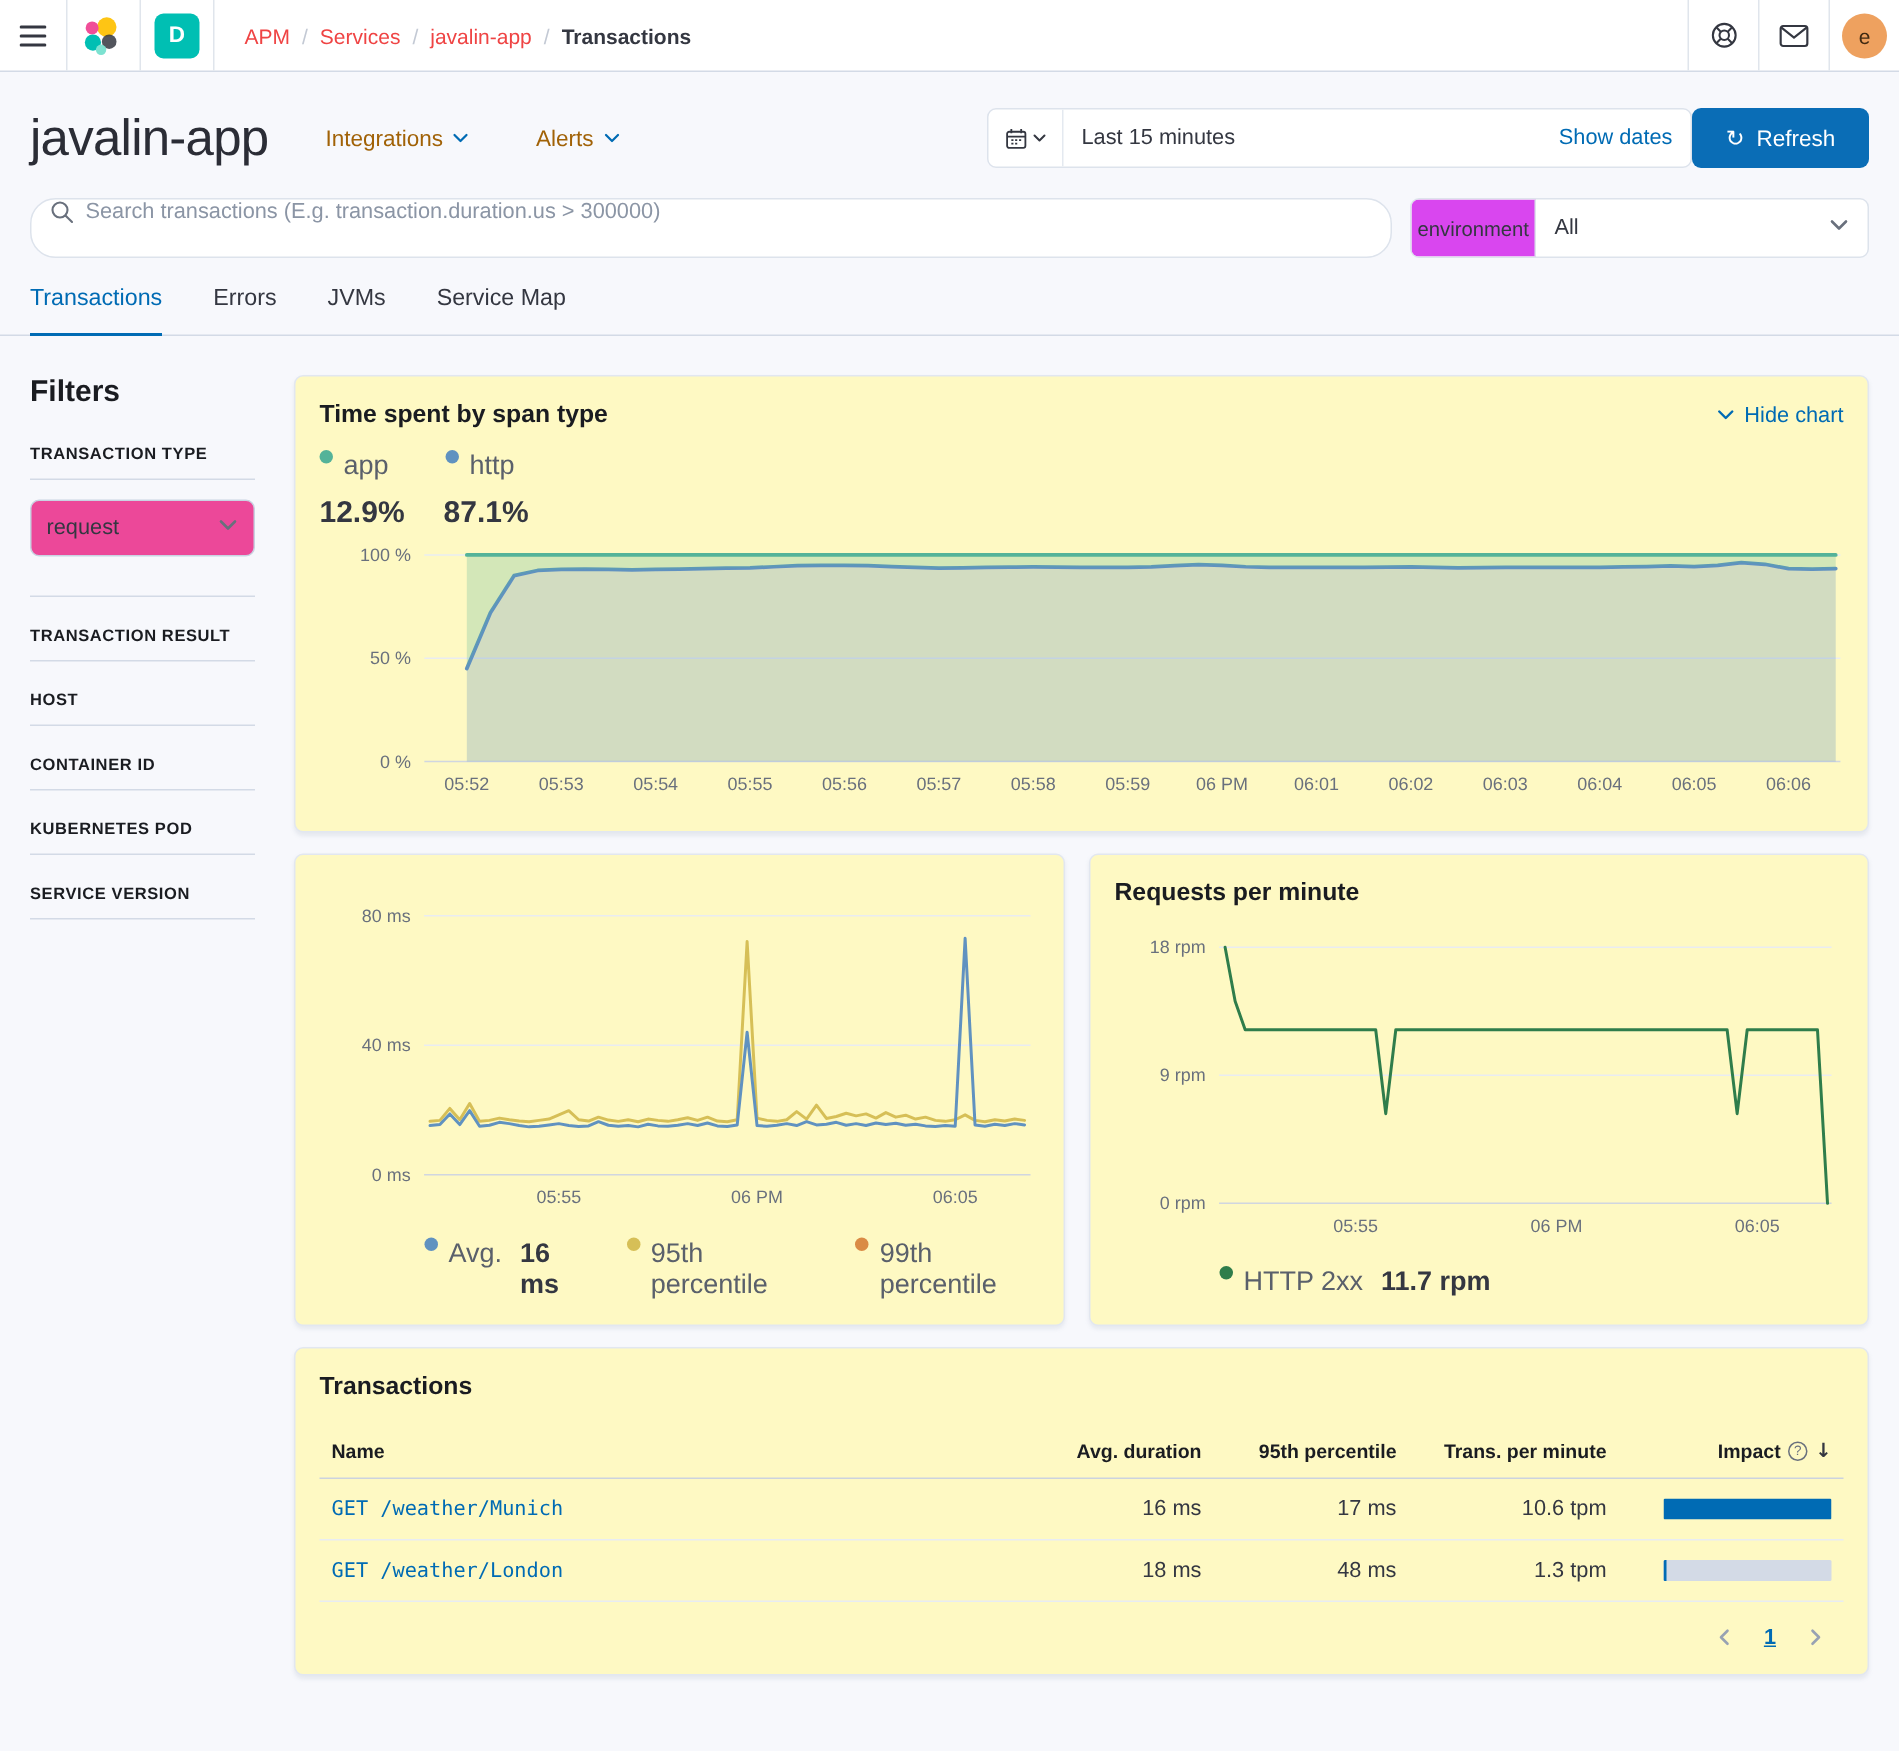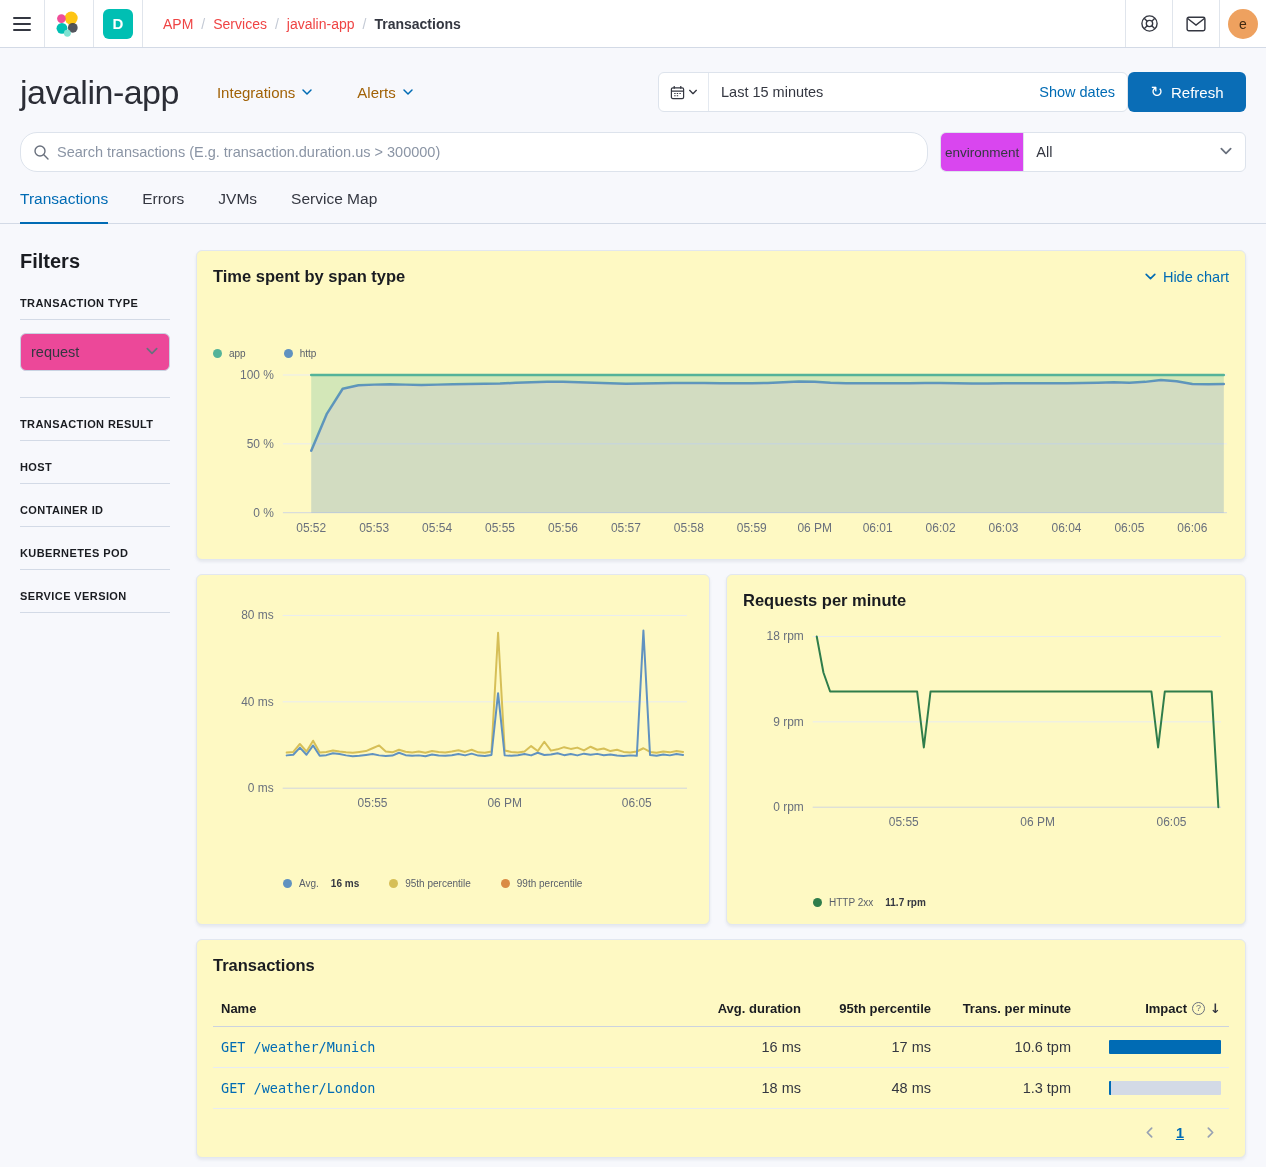--- a/index.html
+++ b/index.html
@@ -50,21 +50,21 @@
   .refresh-btn { width: 118px; height: 40px; border: none; border-radius: 6px;
                  background: #0a6db6; color: #fff; font-size: 15px; font-weight: 500;
                  font-family: "Liberation Sans", sans-serif;
                  display: flex; align-items: center; justify-content: center; gap: 8px;
                  cursor: pointer; }
   .refresh-glyph { font-family: "DejaVu Sans", sans-serif; font-size: 15px; }
 
   
   .search-row { display: flex; gap: 12px; padding: 20px 20px 0 20px; }
   .searchbox { flex: 1; height: 40px; background: #fff; border: 1px solid #dde3ec;
-               border-radius: 17px; display: flex; align-items: center; padding: 0 12px; }
+               border-radius: 17px; display: flex; align-items: flex-start; padding: 0 12px; }
   .searchbox input { border: none; outline: none; flex: 1; margin-left: 8px;
                      font-size: 14.5px; font-family: "Liberation Sans", sans-serif;
                      color: #343741; background: transparent; }
   .searchbox input::placeholder { color: #8b95a5; }
   .env-select { width: 306px; height: 40px; background: #fff; border: 1px solid #dde3ec;
                 border-radius: 6px; display: flex; overflow: hidden; }
   .env-label { background: #d946ef; padding: 0 4px; display: flex; align-items: center;
                font-size: 13.5px; font-weight: 400; border-right: 1px solid #dde3ec; }
   .env-value { flex: 1; display: flex; align-items: center; padding: 0 12px;
                font-size: 14.5px; }
@@ -91,22 +91,22 @@
 
   .main { flex: 1; display: flex; flex-direction: column; gap: 14px; min-width: 0; }
   .card { background: #fef9c3; border: 1px solid #e2e7f0; border-radius: 6px;
           box-shadow: 0 2px 3px rgba(152,162,179,0.18); padding: 16px; }
   .card-title { font-size: 16.5px; font-weight: 700; color: #1a1c21; }
   .card-head { display: flex; align-items: center; justify-content: space-between; }
   .hide-chart { display: flex; align-items: center; gap: 6px; color: #006bb4;
                 font-size: 14.5px; }
 
   .legend-row { display: flex; gap: 38px; margin-top: 14px; }
-  .legend-item { display: flex; align-items: center; gap: 7px; font-size: 10px;
-                 color: #5a606b; cursor: pointer; margin-top: 48px; }
+  .legend-item { display: flex; gap: 7px; font-size: 18px;
+                 color: #5a606b; cursor: pointer; }
   .dot { width: 9px; height: 9px; border-radius: 50%; flex: none; }
   .pct-row { display: flex; gap: 26px; margin-top: 10px; }
   .pct { font-size: 20px; font-weight: 600; color: #343741; min-width: 52px; }
 
   .chart-svg { display: block; width: 100%; height: auto; margin-top: 8px; }
   .tick { font-family: "Liberation Sans", sans-serif; font-size: 12px; fill: #69707d; }
 
   .row2 { display: flex; gap: 16px; }
   .card-duration { width: 514px; flex: none; }
   .card-rpm { flex: 1; min-width: 0; }
@@ -308,20 +308,24 @@
       </div>
       <div class="legend-row">
         <div class="legend-item">
           <span class="dot" style="background: rgb(84, 179, 153);"></span>
           <span>app</span>
         </div>
         <div class="legend-item">
           <span class="dot" style="background: rgb(96, 146, 192);"></span>
           <span>http</span>
         </div>
+      </div>
+      <div class="pct-row">
+        <span class="pct">12.9%</span>
+        <span class="pct">87.1%</span>
       </div>
       <svg class="chart-svg" viewBox="0 0 1018 176">
           <line x1="70" x2="1016" y1="146" y2="146" stroke="#d0d6e0" stroke-width="1"></line>
           <text x="61" y="150" text-anchor="end" class="tick">0 %</text>
           <line x1="70" x2="1016" y1="77" y2="77" stroke="#e9ecf2" stroke-width="1"></line>
           <text x="61" y="81" text-anchor="end" class="tick">50 %</text>
           <line x1="70" x2="1016" y1="8" y2="8" stroke="#e9ecf2" stroke-width="1"></line>
           <text x="61" y="12" text-anchor="end" class="tick">100 %</text>
           <text x="98.38000000000018" y="165" text-anchor="middle" class="tick">05:52</text>
           <text x="161.44666666666683" y="165" text-anchor="middle" class="tick">05:53</text>

